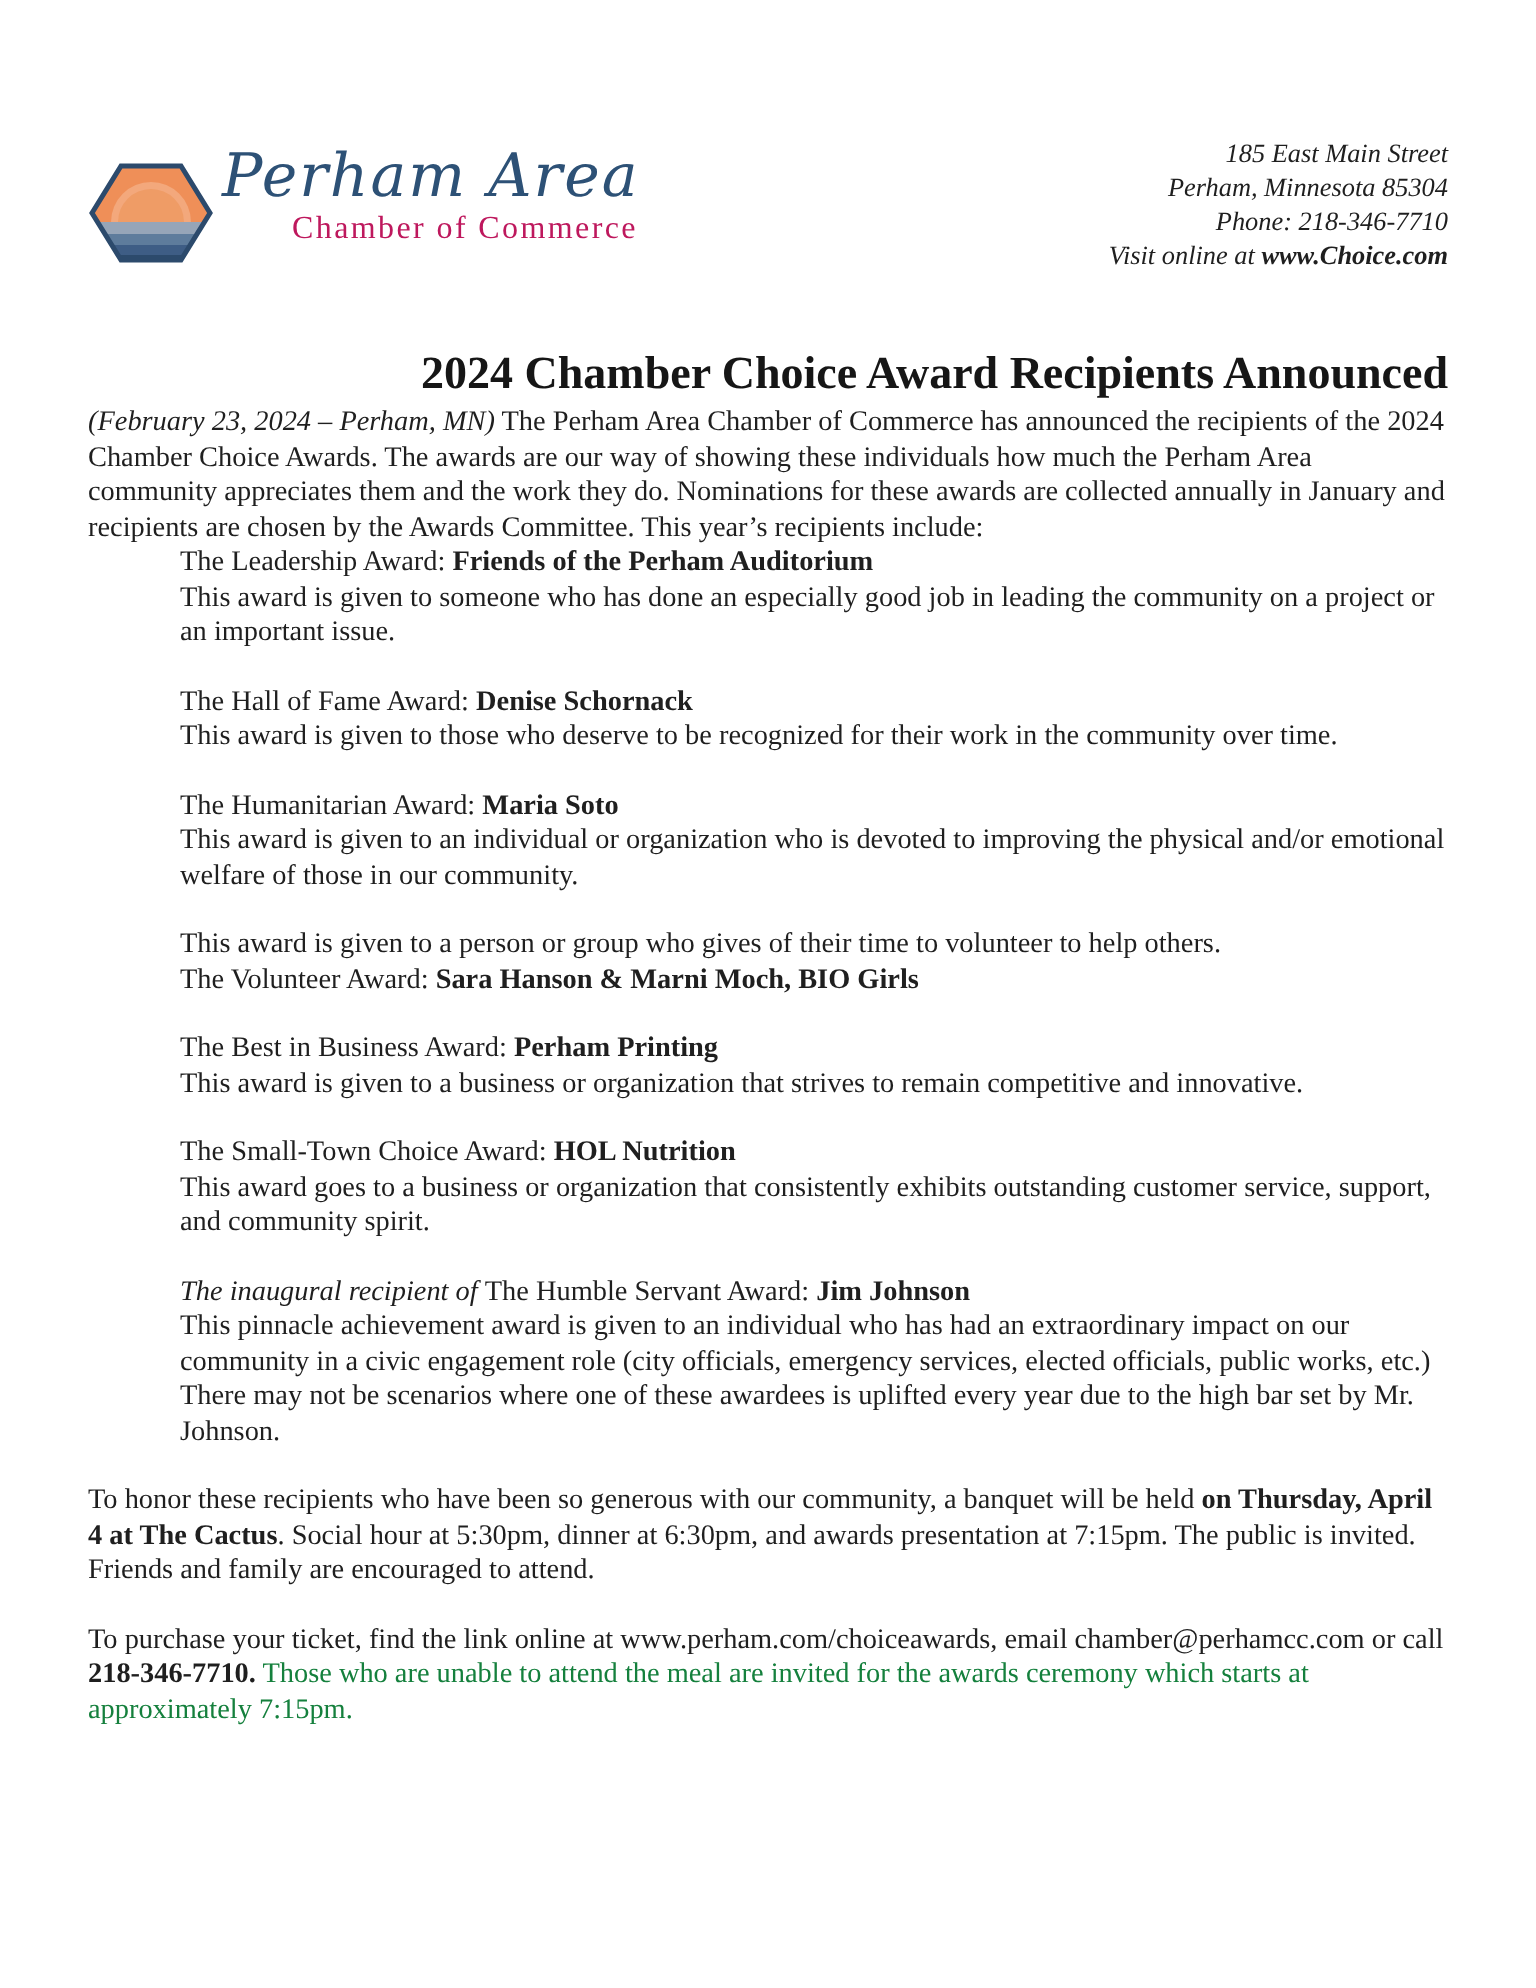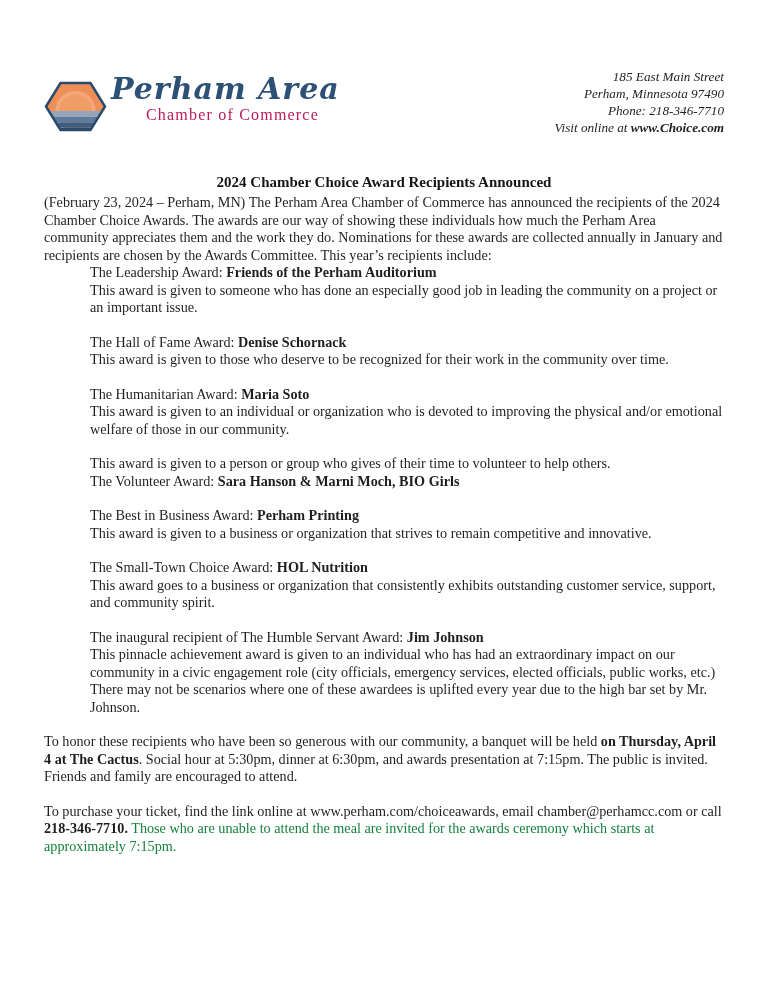--- a/index.html
+++ b/index.html
@@ -15,21 +15,21 @@
   .page { padding: 66px 44px 0 44px; }
 
   
   .header { display: flex; justify-content: space-between; align-items: flex-start; height: 80px; }
   .logo { display: flex; align-items: flex-start; margin-top: 6px; }
   .logo svg { display: block; margin-top: 6px; }
   .logo-text { margin-left: 4px; margin-top: 0; }
   .brand-script {
     font-family: "DejaVu Serif", serif;
     font-style: italic;
-    font-weight: bold;
+    font-weight: normal;
     font-size: 30px;
     line-height: 34px;
     color: #2d5176;
     letter-spacing: 1px;
     white-space: nowrap;
   }
   .brand-sub {
     font-family: "Liberation Serif", serif;
     font-size: 16px;
     line-height: 17px;
@@ -43,34 +43,34 @@
     text-align: right;
     font-size: 13.2px;
     line-height: 17px;
     color: #1f1f1f;
     margin-top: 2px;
     font-style: italic;
   }
 
   
   .title {
-    text-align: center;
-    font-size: 15px;
+    text-align: right;
+    font-size: 23px;
     font-weight: bold;
     margin-top: 28px;
     margin-bottom: 3px;
     color: #161616;
   }
   .bodytext { font-size: 14.2px; line-height: 17.5px; }
   .intro { margin-bottom: 0; }
   .awards { padding-left: 46px; }
   .award { margin-bottom: 17px; }
   .closing { margin-top: 0; margin-bottom: 17px; }
   .b { font-weight: bold; }
-  .i { }
+  .i { font-style: italic; }
   .gray { color: #15803d; }
 </style>
 </head>
 <body>
 
 <div class="page">
 
   <header class="header">
     <div class="logo">
       <svg width="63" height="57" viewBox="0 0 126 114" aria-hidden="true">
@@ -90,21 +90,21 @@
         </g>
         <polygon points="4,57 33,10 93,10 122,57 93,104 33,104" fill="none" stroke="#2c4a6c" stroke-width="5"></polygon>
       </svg>
       <div class="logo-text">
         <div class="brand-script">Perham Area</div>
         <div class="brand-sub">Chamber of Commerce</div>
       </div>
     </div>
     <div class="address">
       <div>185 East Main Street</div>
-      <div>Perham, Minnesota 97490</div>
+      <div>Perham, Minnesota 85304</div>
       <div>Phone: 218-346-7710</div>
       <div><span>Visit online at </span><span class="b">www.Choice.com</span></div>
     </div>
   </header>
 
   <h1 class="title">2024 Chamber Choice Award Recipients Announced</h1>
 
   <p class="bodytext intro"><span class="i">(February 23, 2024 – Perham, MN)</span><span> The Perham Area Chamber of Commerce has announced the recipients of the 2024 Chamber Choice Awards. The awards are our way of showing these individuals how much the Perham Area community appreciates them and the work they do. Nominations for these awards are collected annually in January and recipients are chosen by the Awards Committee. This year’s recipients include:</span></p>
 
   <section class="awards bodytext">

